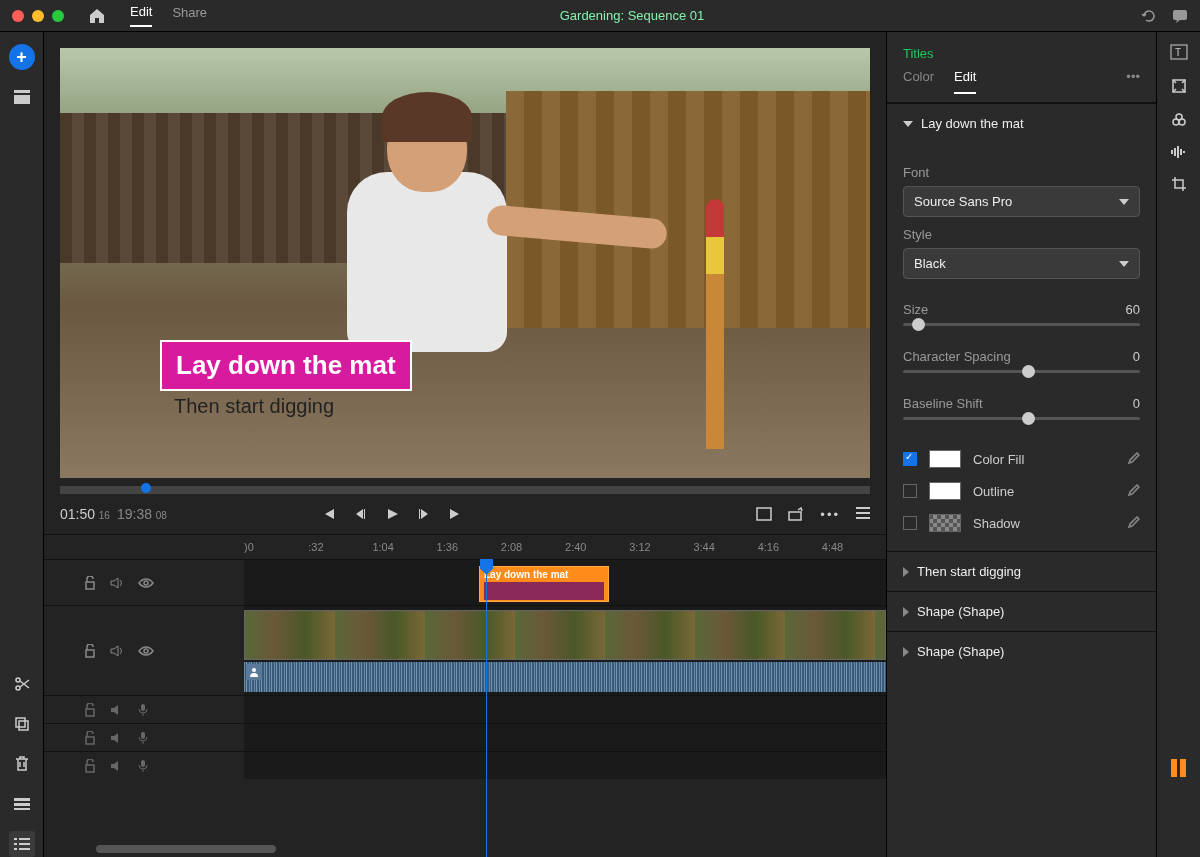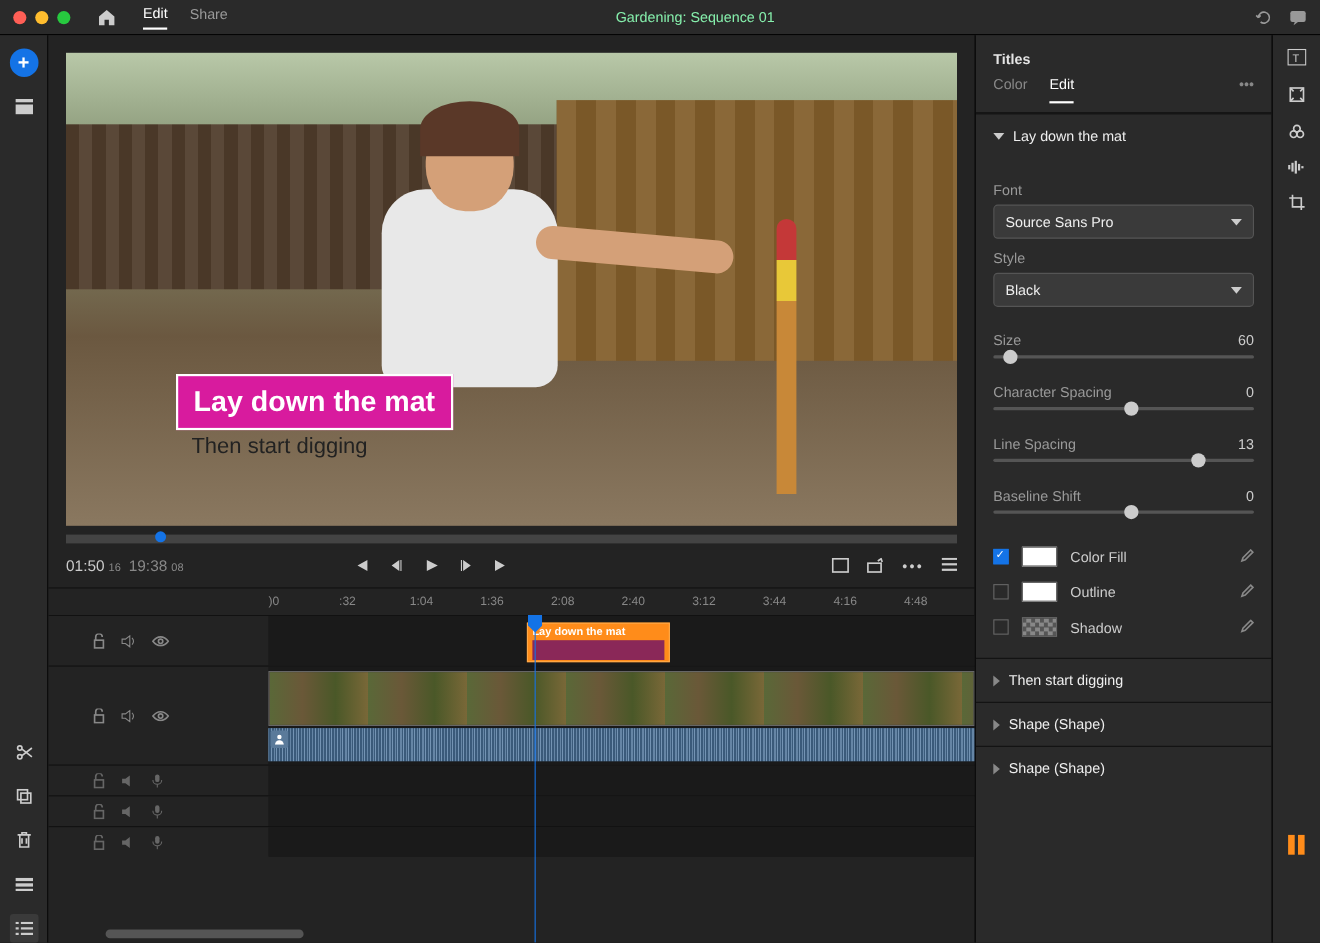--- a/index.html
+++ b/index.html
@@ -49,21 +49,21 @@
 .track-content { flex: 1; height: 100%; position: relative; background: #1a1a1a; }
 .clip-title { position: absolute; left: 235px; top: 6px; width: 130px; height: 36px; background: #ff8c1a; border: 1px solid #ffaa4a; font-size: 10px; color: #fff; padding: 2px 4px; font-weight: bold; }
 .clip-title-inner { background: #8a2858; height: 18px; margin-top: 2px; }
 .clip-video { position: absolute; left: 0; top: 4px; right: 0; height: 50px; background: repeating-linear-gradient(90deg,#5a6838 0,#6a5838 30px,#4a5828 60px,#7a6838 90px); border: 1px solid #666; }
 .clip-audio { position: absolute; left: 0; top: 56px; right: 0; height: 30px; background: #3a5a7a; }
 .waveform { width: 100%; height: 100%; background: repeating-linear-gradient(90deg, #6a8aaa 0, #6a8aaa 1px, #3a5a7a 1px, #3a5a7a 2px, #7a9aba 2px, #7a9aba 3px, #3a5a7a 3px, #3a5a7a 5px); opacity: 0.9; }
 .audio-person { position: absolute; left: 2px; top: 58px; width: 16px; height: 16px; background: #5a7a9a; border-radius: 2px; display: flex; align-items: center; justify-content: center; }
 .playhead { position: absolute; left: 442px; top: 0; bottom: 0; width: 1px; background: #1473e6; z-index: 5; }
 .playhead-top { position: absolute; top: 0; left: -6px; width: 13px; height: 16px; background: #1473e6; clip-path: polygon(0 0, 100% 0, 100% 60%, 50% 100%, 0 60%); }
 .right-panel { width: 270px; background: #2a2a2a; border-left: 1px solid #000; display: flex; flex-direction: column; overflow-y: auto; }
-.panel-header { padding: 14px 16px 8px; font-weight: 700; color: #e5e5e5; }
+.panel-header { padding: 14px 16px 8px; font-weight: 400; color: #22c55e; }
 .panel-tabs { display: flex; gap: 20px; padding: 0 16px 8px; border-bottom: 1px solid #111; }
 .ptab { color: #888; padding-bottom: 8px; cursor: pointer; }
 .ptab.active { color: #fff; border-bottom: 2px solid #fff; }
 .tab-more { margin-left: auto; color: #888; cursor: pointer; }
 .section { padding: 12px 16px; }
 .sec-head { display: flex; align-items: center; gap: 8px; color: #eee; cursor: pointer; padding: 12px 16px; border-top: 1px solid #111; }
 .chev { display:inline-block; width:0; height:0; }
 .chev.down { border-left:5px solid transparent; border-right:5px solid transparent; border-top:6px solid #ccc; }
 .chev.right { border-top:5px solid transparent; border-bottom:5px solid transparent; border-left:6px solid #888; }
 .field-label { color: #999; margin: 10px 0 6px; }
@@ -438,29 +438,20 @@
         <div class="slider-head">
             <span>Character Spacing</span>
             <span class="slider-val">0</span>
           </div>
         <div class="slider-track">
             <div class="slider-thumb" style="left:50%"></div>
           </div>
       </div>
       <div class="slider-row">
         <div class="slider-head">
-            <span>Line Spacing</span>
-            <span class="slider-val">13</span>
-          </div>
-        <div class="slider-track">
-            <div class="slider-thumb" style="left:76%"></div>
-          </div>
-      </div>
-      <div class="slider-row">
-        <div class="slider-head">
             <span>Baseline Shift</span>
             <span class="slider-val">0</span>
           </div>
         <div class="slider-track">
             <div class="slider-thumb" style="left:50%"></div>
           </div>
       </div>
 
       <div class="color-row">
         <div class="chk on"></div>

